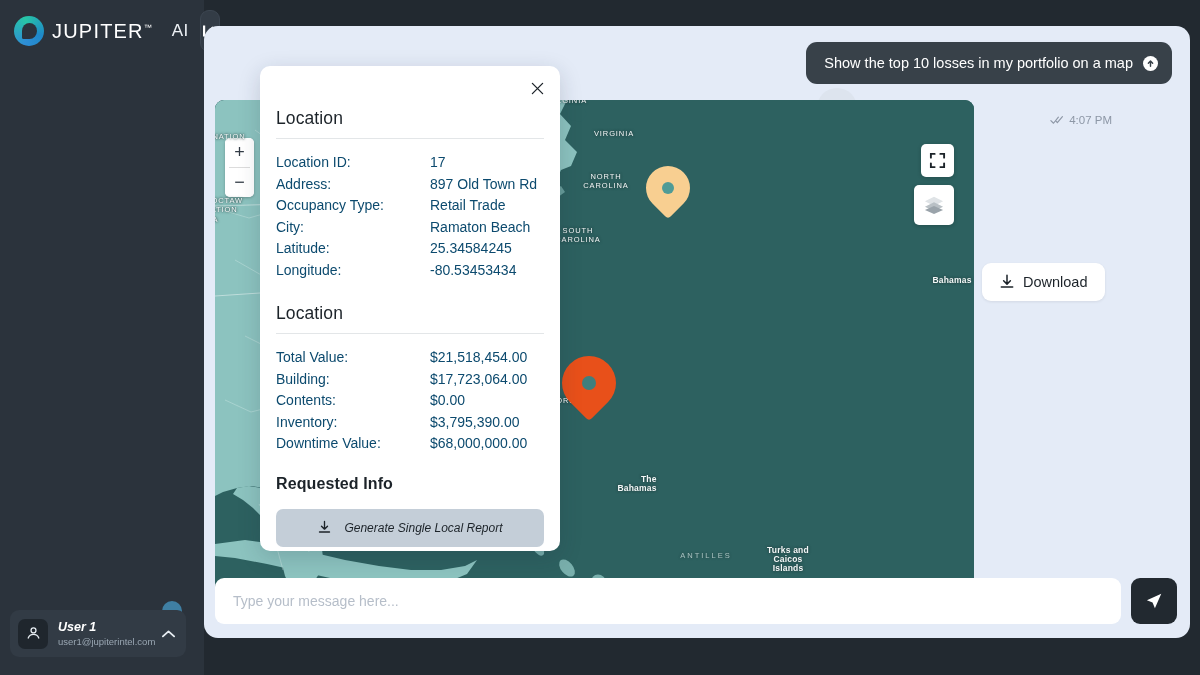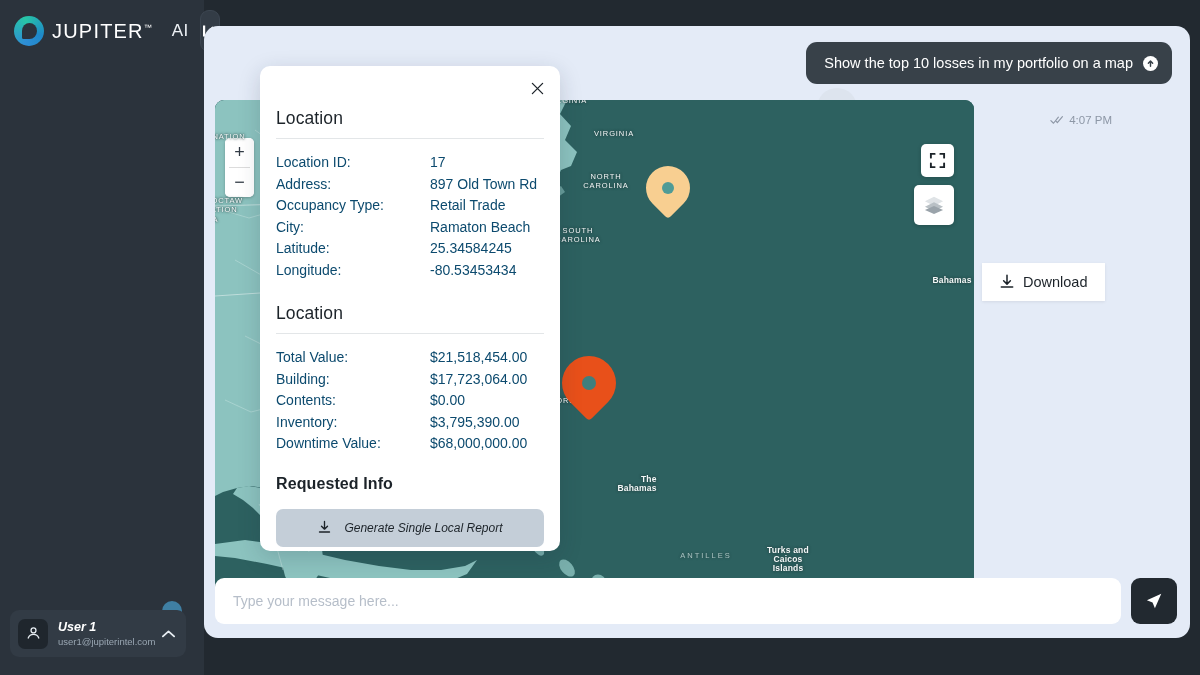--- a/index.html
+++ b/index.html
@@ -130,21 +130,21 @@
     position: absolute; right: 20px; background: #ffffff; border-radius: 5px;
     display: flex; align-items: center; justify-content: center; cursor: pointer;
     box-shadow: 0 1px 4px rgba(0,0,0,.2);
   }
   .map-btn.expand { top: 44px; width: 33px; height: 33px; }
   .map-btn.layers { top: 85px; width: 40px; height: 40px; }
 
   
   .download-btn {
     position: absolute; left: 778px; top: 237px;
-    background: #ffffff; border-radius: 0; height: 38px;
+    background: #ffffff; border-radius: 9px; height: 38px;
     display: flex; align-items: center; gap: 8px; padding: 0 17px;
     font-size: 14.5px; color: #1c2329; cursor: pointer;
     box-shadow: 0 1px 3px rgba(0,0,0,.08);
   }
 
   
   .composer { position: absolute; left: 11px; bottom: 14px; width: 962px; height: 46px; display: flex; }
   .composer input {
     flex: 1 1 auto; height: 46px; border: 0; border-radius: 9px;
     background: #ffffff; padding: 0 18px; font-size: 14px; color: #2b333c;

